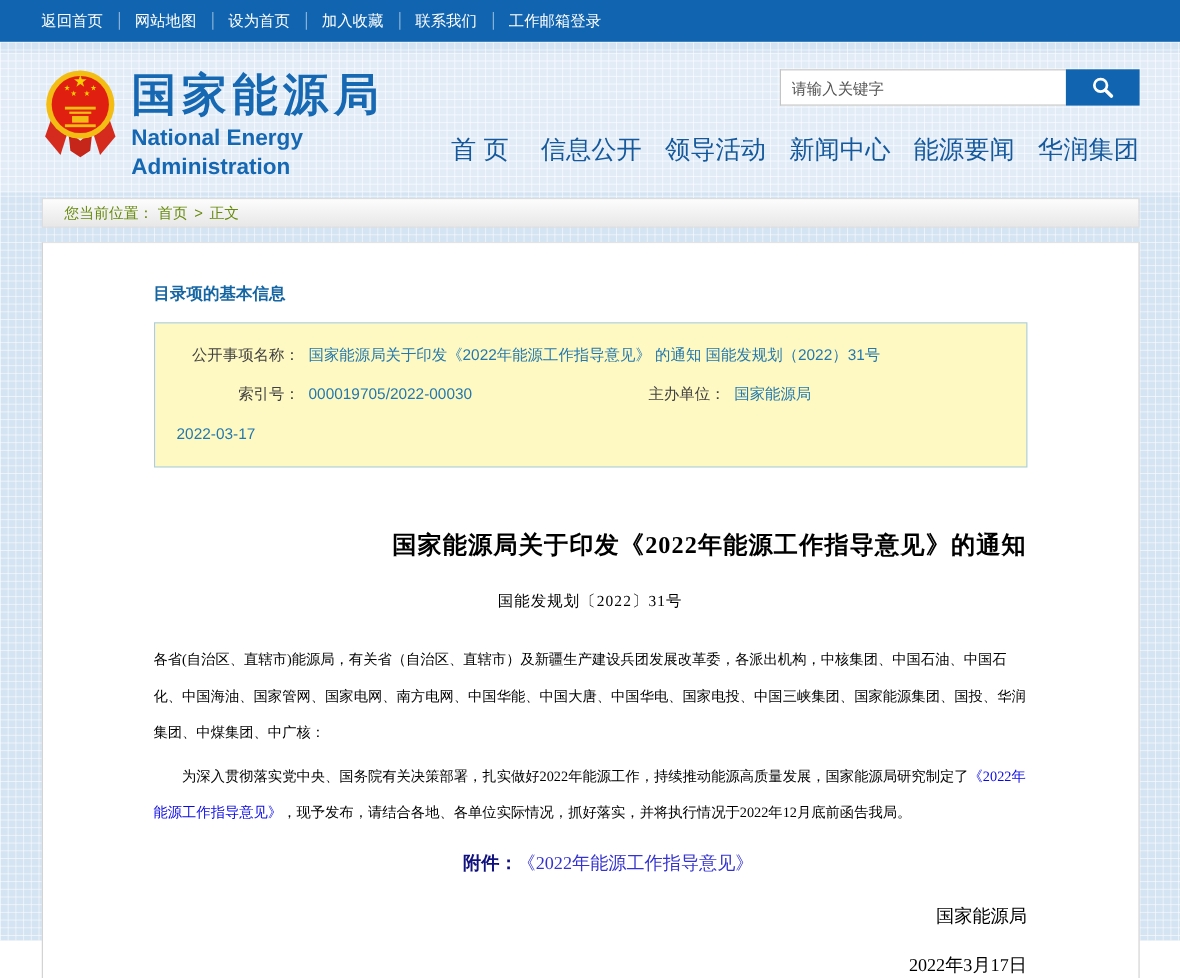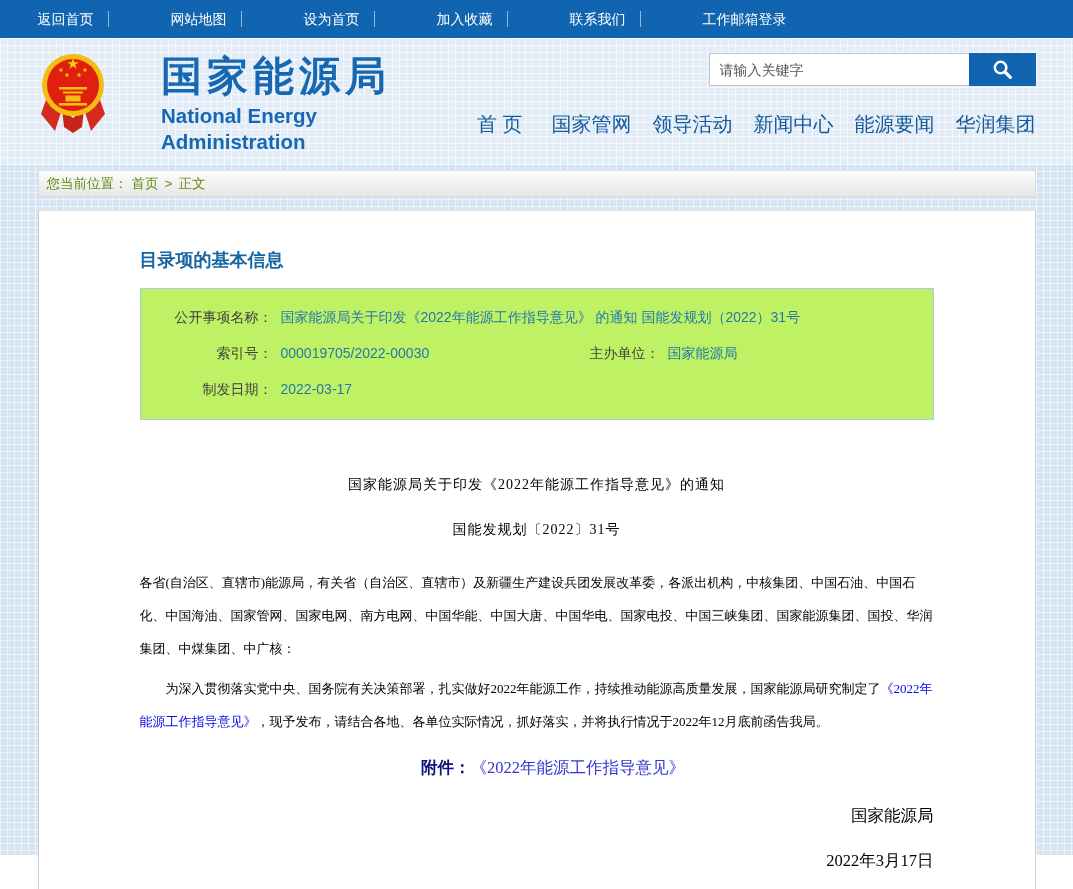--- a/index.html
+++ b/index.html
@@ -18,21 +18,21 @@
     top: 38px; left: 0; right: 0;
     height: 817px;
     background-color: #d5e4f2;
     background-image:
       linear-gradient(rgba(255,255,255,.55) 1px, transparent 1px),
       linear-gradient(90deg, rgba(255,255,255,.55) 1px, transparent 1px);
     background-size: 7px 7px;
     z-index: 0;
   }
   .layer { position: relative; z-index: 1; }
-  .container { width: 998px; margin: 0 auto; gap: 48px; }
+  .container { width: 998px; margin: 10px auto; }
 
   
   .topbar {
     height: 38px;
     background: #1165b0;
     display: flex;
     align-items: center;
   }
   .topbar .container { display: flex; align-items: center; }
   .topbar a {
@@ -105,66 +105,66 @@
     align-items: center;
     justify-content: center;
     cursor: pointer;
   }
   .main-nav {
     display: flex;
     align-items: center;
     margin-top: 25px;
   }
   .main-nav a {
-    font-size: 20px;
+    font-size: 23px;
     color: #15599c;
     text-decoration: none;
     margin-left: 21px;
     cursor: pointer;
     white-space: nowrap;
   }
   .main-nav a:first-child { margin-left: 0; margin-right: 8px; }
 
   
   .breadcrumb-bar {
     margin: 5px auto 0;
     width: 998px;
     height: 27px;
     background: linear-gradient(#fdfdfd, #e7e7e7);
     border: 1px solid #dcdcdc;
     display: flex;
     align-items: center;
-    padding-left: 8px;
+    padding-left: 20px;
     font-size: 13.5px;
     color: #678a0d;
   }
   .breadcrumb-bar a { color: #678a0d; text-decoration: none; cursor: pointer; }
   .breadcrumb-bar .sep { margin: 0 6px; }
   .breadcrumb-bar .lbl { margin-right: 4px; }
 
   
   .main-panel {
     width: 998px;
     margin: 13px auto 0;
     min-height: 679px;
     background: #ffffff;
     border-left: 1px solid #cfcfcf;
     border-right: 1px solid #cfcfcf;
     border-top: 1px solid #e3e3e3;
     padding: 0 101px;
   }
   .section-title {
     padding-top: 37px;
-    font-size: 18px;
+    font-size: 15px;
     font-weight: bold;
     color: #1465a2;
   }
   .meta-box {
     margin-top: 16px;
-    background: #bef264;
+    background: #fef9c3;
     border: 1px solid #a9cde4;
     padding: 10px 20px 12px;
     font-size: 14px;
   }
   .meta-row { display: flex; line-height: 36px; }
   .meta-col1 { display: flex; width: 415px; }
   .meta-col2 { display: flex; }
   .meta-label {
     width: 112px;
     min-width: 112px;
@@ -176,23 +176,23 @@
   .meta-label.short { width: 84px; min-width: 84px; }
   .meta-value { color: #2478ad; }
 
   
   .article {
     font-family: "Liberation Serif", "DejaVu Serif", serif;
     color: #000000;
   }
   .art-title {
     margin-top: 56px;
-    text-align: center;
-    font-size: 14px;
-    font-weight: normal;
+    text-align: right;
+    font-size: 22px;
+    font-weight: bold;
     letter-spacing: 1px;
   }
   .art-docnum {
     margin-top: 27px;
     text-align: center;
     font-size: 14px;
     letter-spacing: 1px;
   }
   .art-body { margin-top: 27px; font-size: 13px; line-height: 33px; }
   .art-body p { margin: 0; }
@@ -255,21 +255,21 @@
           <input class="search-input" type="text" placeholder="请输入关键字" style="">
           <button class="search-btn">
             <svg viewBox="0 0 24 24" width="23" height="23">
               <circle cx="10" cy="10" r="6" fill="none" stroke="#ffffff" stroke-width="2.6"></circle>
               <line x1="14.6" y1="14.6" x2="20.2" y2="20.2" stroke="#ffffff" stroke-width="3.4" stroke-linecap="round"></line>
             </svg>
           </button>
         </div>
         <div class="main-nav">
           <a>首 页</a>
-          <a>国家管网</a>
+          <a>信息公开</a>
           <a>领导活动</a>
           <a>新闻中心</a>
           <a>能源要闻</a>
           <a>华润集团</a>
         </div>
       </div>
     </div>
   </div>
 
   <div class="breadcrumb-bar">
@@ -292,21 +292,20 @@
         <span class="meta-col1">
           <span class="meta-label">索引号：</span>
           <span class="meta-value">000019705/2022-00030</span>
         </span>
         <span class="meta-col2">
           <span class="meta-label short">主办单位：</span>
           <span class="meta-value">国家能源局</span>
         </span>
       </div>
       <div class="meta-row">
-        <span class="meta-label">制发日期：</span>
         <span class="meta-value">2022-03-17</span>
       </div>
     </div>
 
     <div class="article">
       <div class="art-title">国家能源局关于印发《2022年能源工作指导意见》的通知</div>
       <div class="art-docnum">国能发规划〔2022〕31号</div>
 
       <div class="art-body">
         <p>各省(自治区、直辖市)能源局，有关省（自治区、直辖市）及新疆生产建设兵团发展改革委，各派出机构，中核集团、中国石油、中国石化、中国海油、国家管网、国家电网、南方电网、中国华能、中国大唐、中国华电、国家电投、中国三峡集团、国家能源集团、国投、华润集团、中煤集团、中广核：</p>

